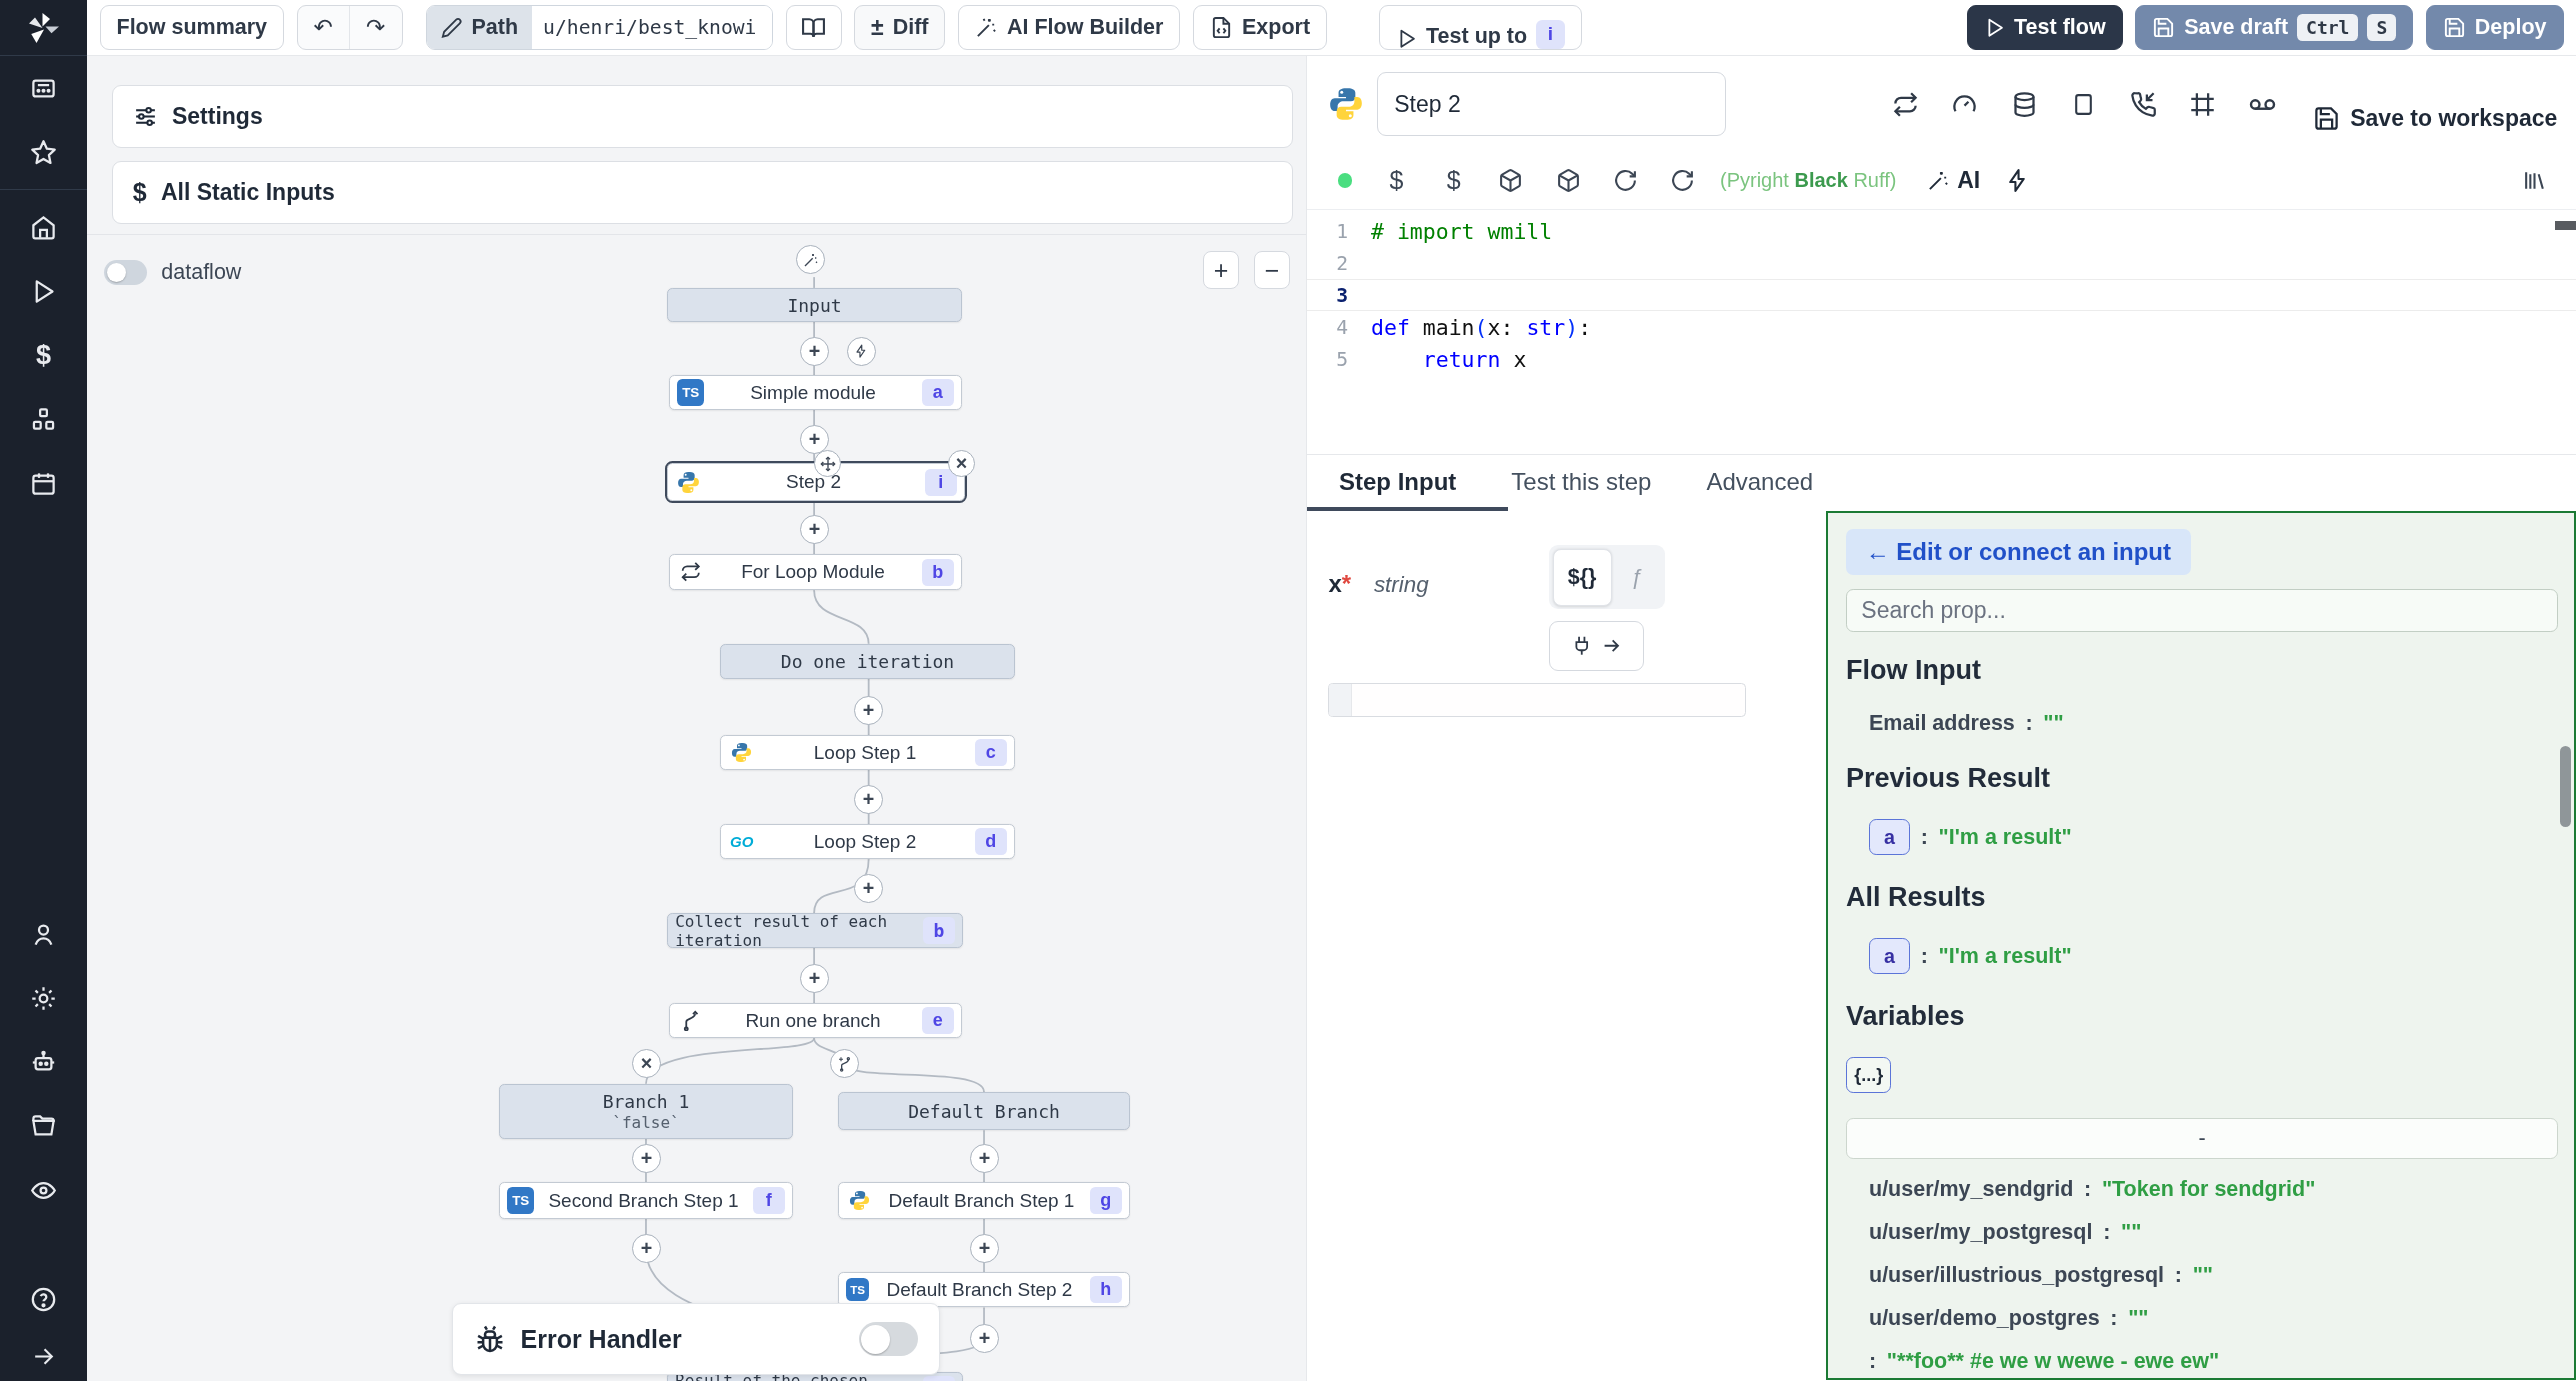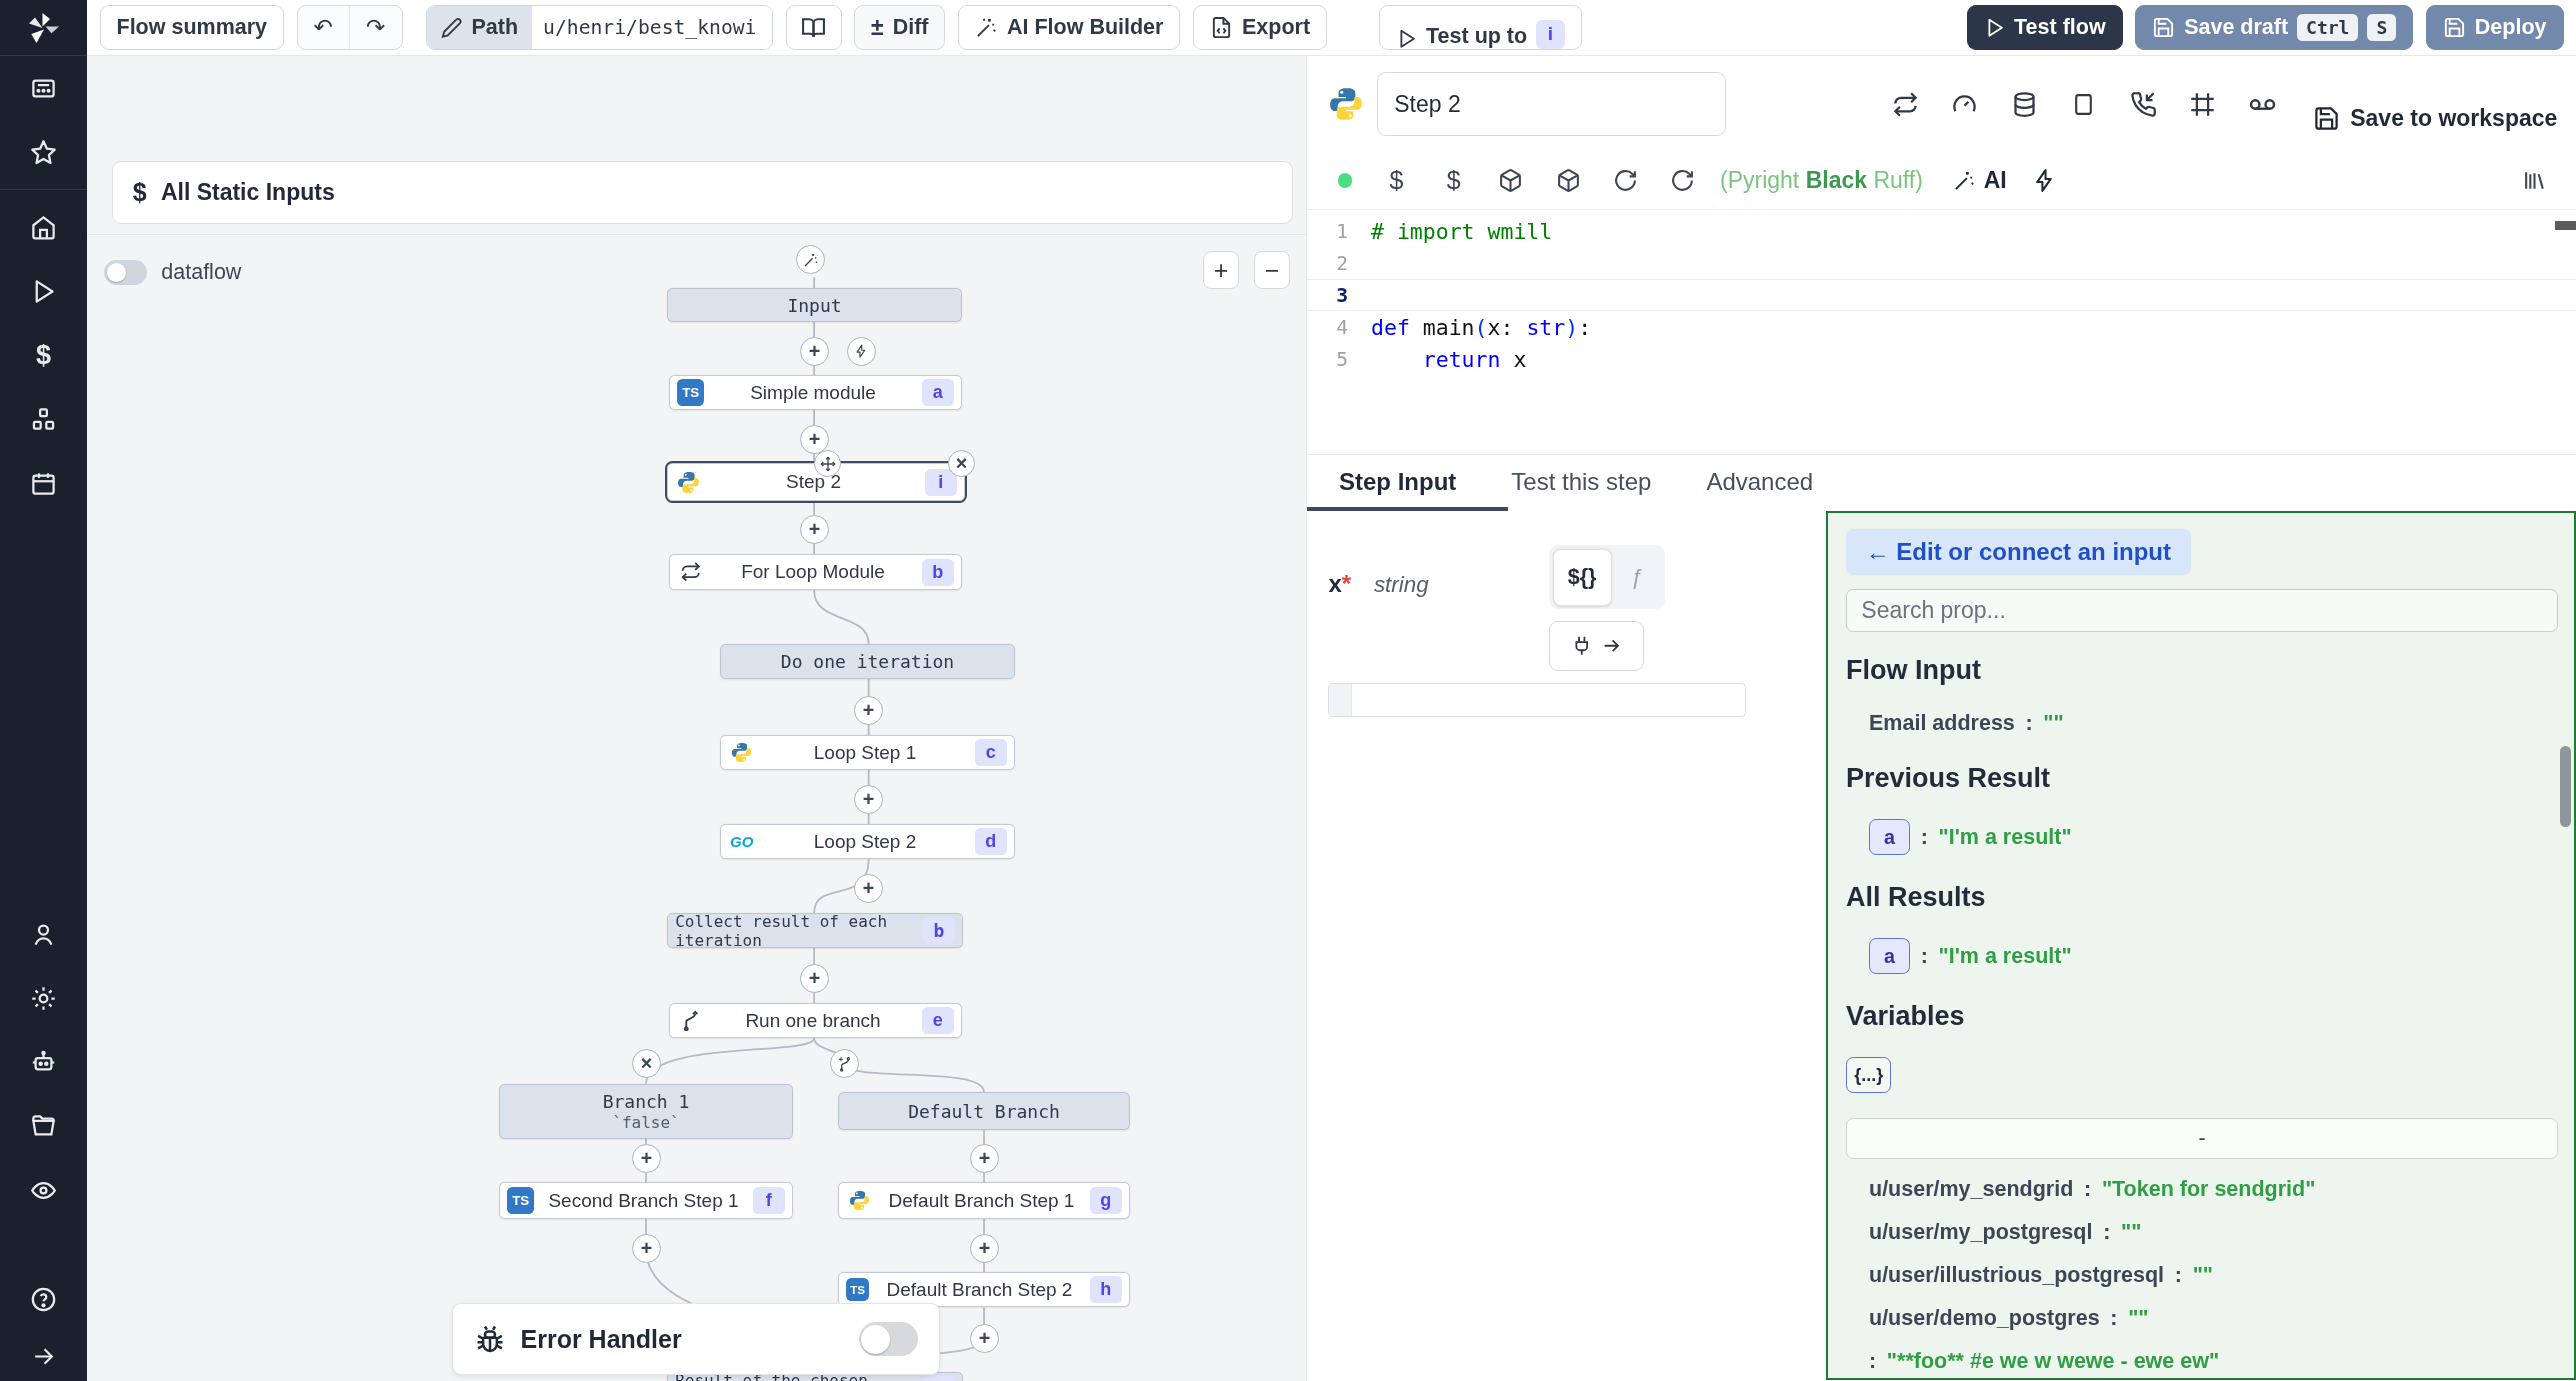--- a/index.html
+++ b/index.html
@@ -80,21 +80,21 @@
   .ed-h1 { position:absolute; left:0; top:0; width:1270px; height:96px; display:flex;
     align-items:center; padding:0 19.7px; gap:12.5px; }
   .name-input { width:349px; height:64px; border:0.9px solid #d5d9df; border-radius:9px;
     font-size:23px; color:#1f2937; display:flex; align-items:center; padding:0 16px; }
   .hic { width:47px; height:47px; display:flex; align-items:center; justify-content:center;
     color:#2f3947; }
   .savews { display:flex; align-items:center; gap:10.7px; font-size:23px; font-weight:600; color:#1f2937;margin-top:28px;}
   .ed-h2 { position:absolute; left:0; top:96px; width:1270px; height:58px; display:flex;
     align-items:center; padding:0 18px; gap:7.2px; border-bottom:0.9px solid #eceef1; }
   .h2ic { width:50px; height:41px; display:flex; align-items:center; justify-content:center; color:#3c4654;}
-  .assist { font-size:23px; margin-left:5.4px; white-space:nowrap; }
+  .assist { font-size:20px; margin-left:5.4px; white-space:nowrap; }
   .ag1 { color:#7bc47f; } .ag2 { color:#3c9a4e; font-weight:600; }
 
   
   .code { position:absolute; left:0; top:154px; width:1270px; height:244px; background:#fff;
     font-family:"DejaVu Sans Mono",monospace; font-size:21.5px; }
   .cl { display:flex; height:32px; align-items:center; }
   .cl .ln { width:64px; text-align:right; color:#9aa2ad; font-size:19.7px; padding-right:23px; }
   .cl .ct { white-space:pre; color:#111; }
   .cl.active { border-top:0.9px solid #ececec; border-bottom:0.9px solid #ececec; }
   .cl.active .ln { color:#0b216f; font-weight:bold; }
@@ -329,20 +329,31 @@
     <svg width="23" height="23" viewBox="0 0 24 24" fill="none" stroke="#fff" stroke-width="2">
         <path d="M19 21H5a2 2 0 0 1-2-2V5a2 2 0 0 1 2-2h11l5 5v11a2 2 0 0 1-2 2z"></path>
         <path d="M17 21v-8H7v8"></path>
         <path d="M7 3v5h8"></path>
       </svg>
     <span>Deploy</span>
   </div>
 </div>
 
 <div class="main-left">
+  <div class="wbar" style="top:29px;">
+    <svg width="25" height="25" viewBox="0 0 24 24" fill="none" stroke="#1f2937" stroke-width="2">
+        <line x1="3" y1="6" x2="21" y2="6"></line>
+        <line x1="3" y1="12" x2="21" y2="12"></line>
+        <line x1="3" y1="18" x2="21" y2="18"></line>
+        <circle cx="15" cy="6" r="2.2" fill="#fff"></circle>
+        <circle cx="8" cy="12" r="2.2" fill="#fff"></circle>
+        <circle cx="16" cy="18" r="2.2" fill="#fff"></circle>
+      </svg>
+    <span>Settings</span>
+  </div>
   <div class="wbar" style="top:105px;">
     <span style="font-size:25px;">$</span>
     <span>All Static Inputs</span>
   </div>
   <div class="panel-div"></div>
 
   <div style="position:absolute;left:17px;top:204px;display:flex;align-items:center;gap:14.3px;">
     <div class="toggle" style="width:43px;height:25px;">
         <div class="knob" style="width:19.7px;height:19.7px;"></div>
       </div>

